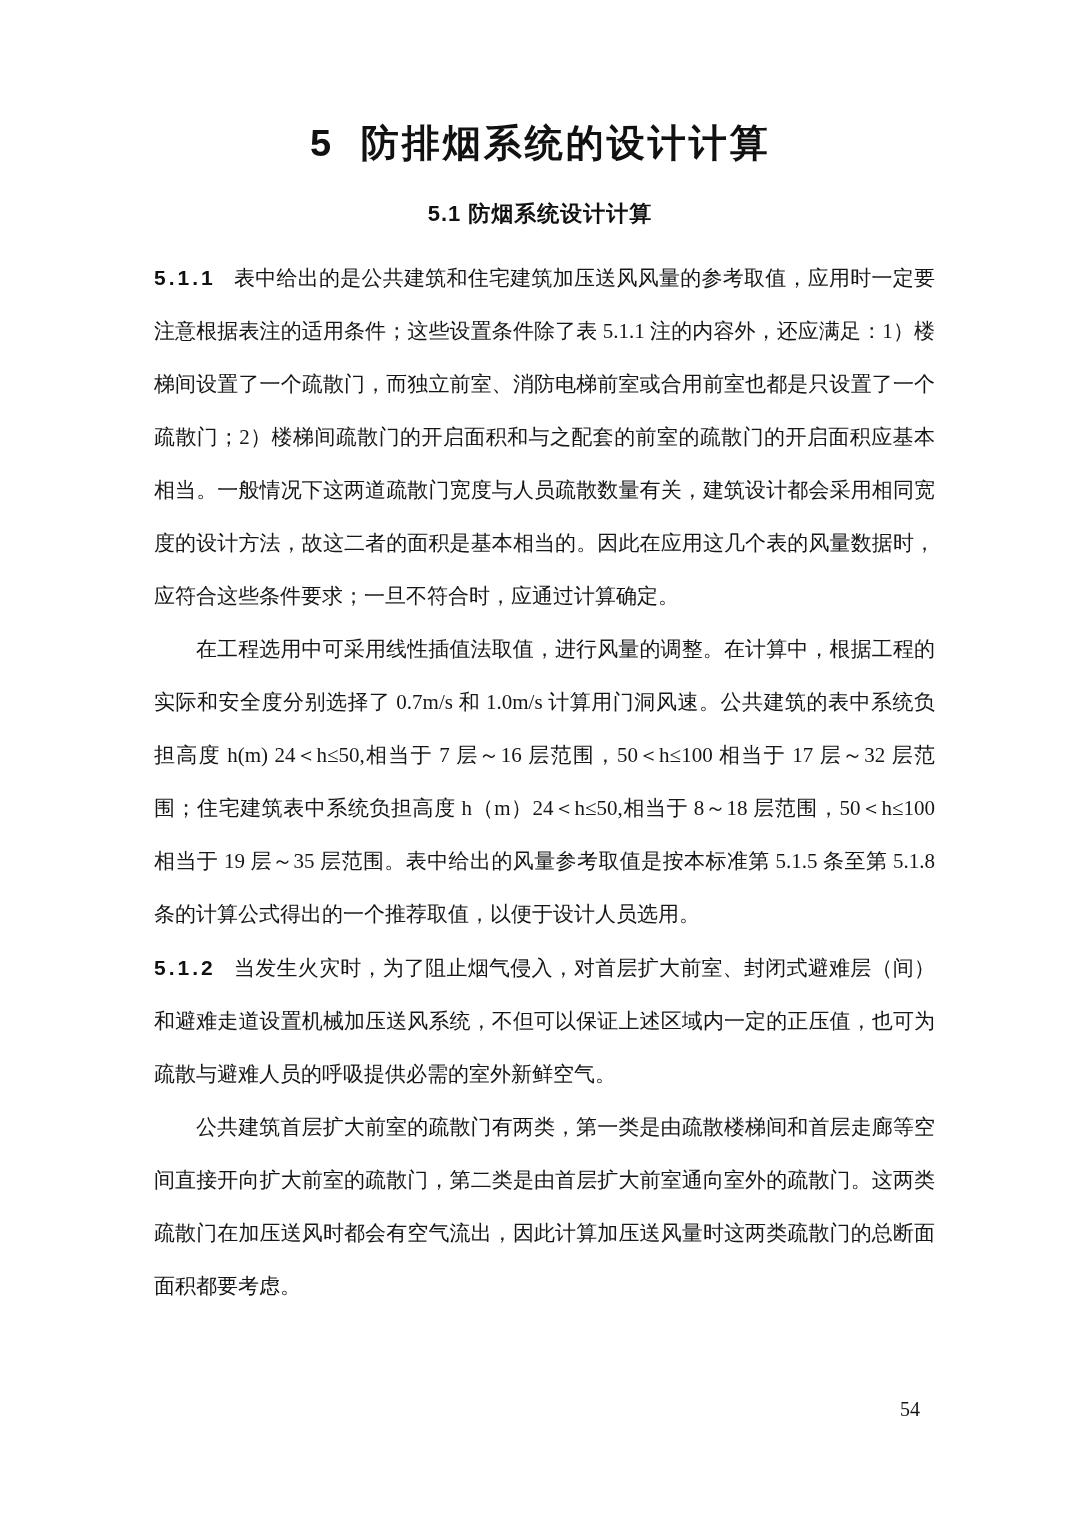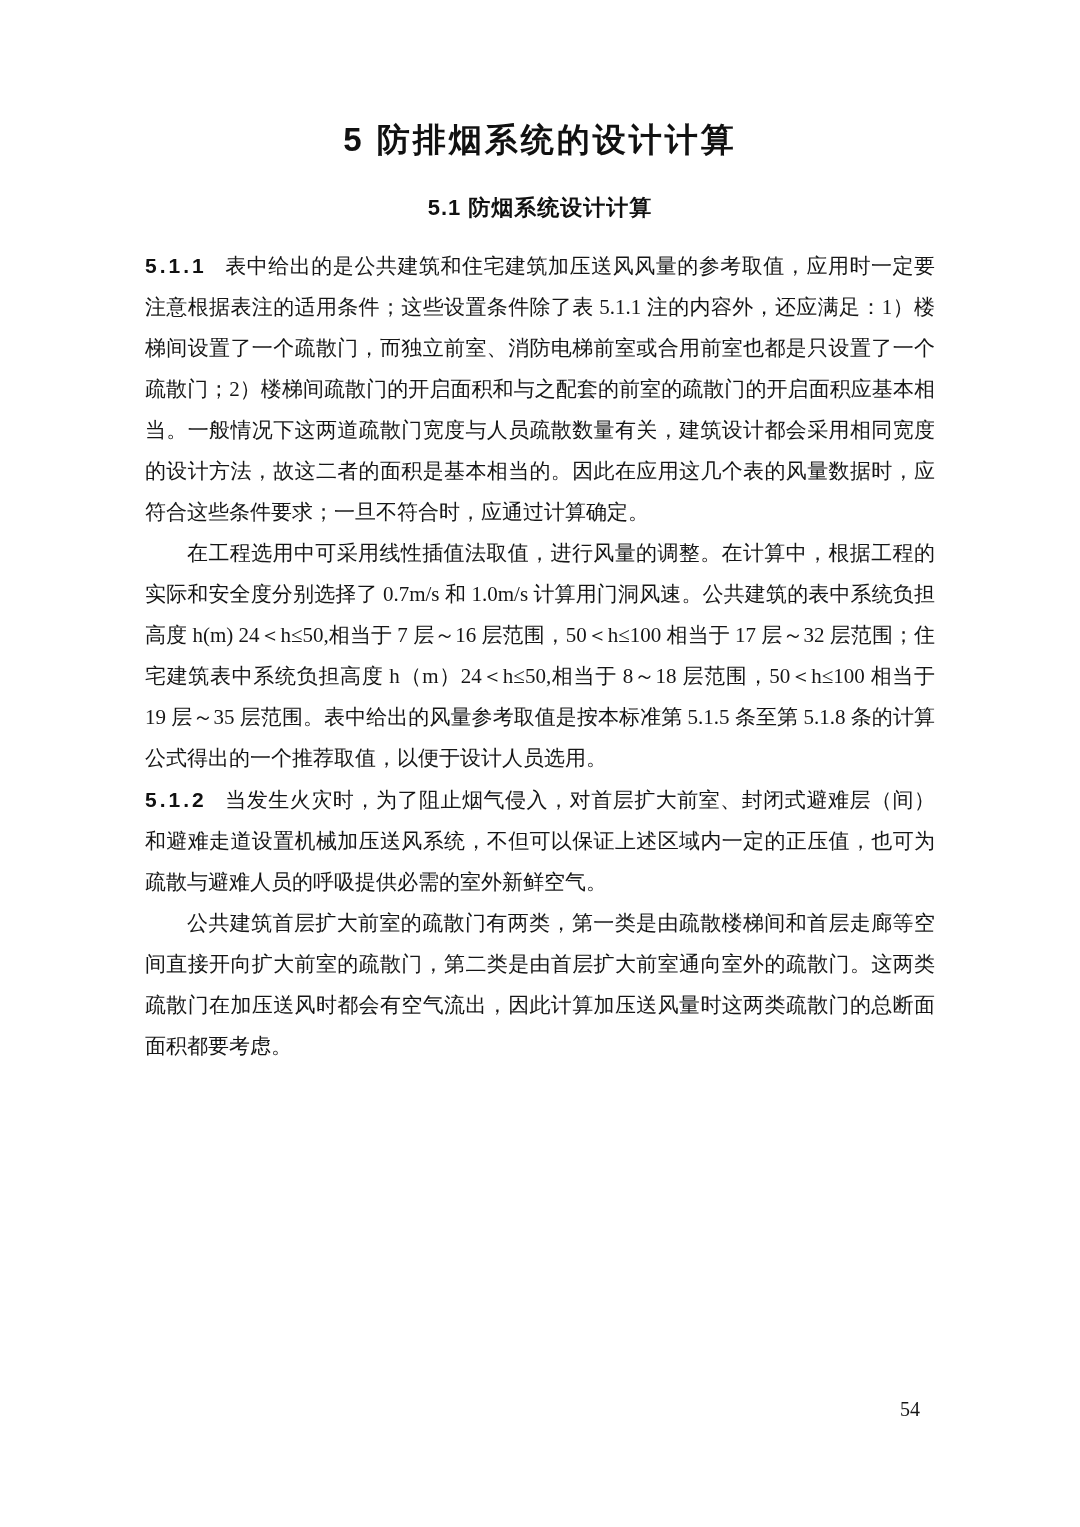--- a/index.html
+++ b/index.html
@@ -13,41 +13,42 @@
     height: 1527px;
     background: #ffffff;
     box-sizing: border-box;
     padding: 118px 145px 0 145px;
     color: #161616;
     overflow: hidden;
   }
   .title {
     margin: 0 0 30px 0;
     text-align: center;
-    font-family: Liberation Sans, sans-serif;
+    font-family: Liberation Mono, monospace;
     font-weight: bold;
-    font-size: 33px;
+    font-size: 38px;
     letter-spacing: 3px;
     color: #111111;
   }
   .subtitle {
     margin: 0 0 22px 0;
     text-align: center;
     font-family: "Liberation Sans", "DejaVu Sans", sans-serif;
     font-weight: bold;
     font-size: 22px;
     letter-spacing: 1px;
     color: #111111;
   }
   .body-text {
     font-family: "Liberation Serif", "DejaVu Serif", serif;
     font-size: 21px;
-    line-height: 41px;
+    line-height: 53px;
     text-align: justify;
     text-justify: inter-ideograph;
+    margin-left: 9px;
   }
   .para {
     margin: 0;
     text-align: justify;
   }
   .para.indent {
     text-indent: 2em;
   }
   .clause-num {
     font-family: "Liberation Sans", "DejaVu Sans", sans-serif;

